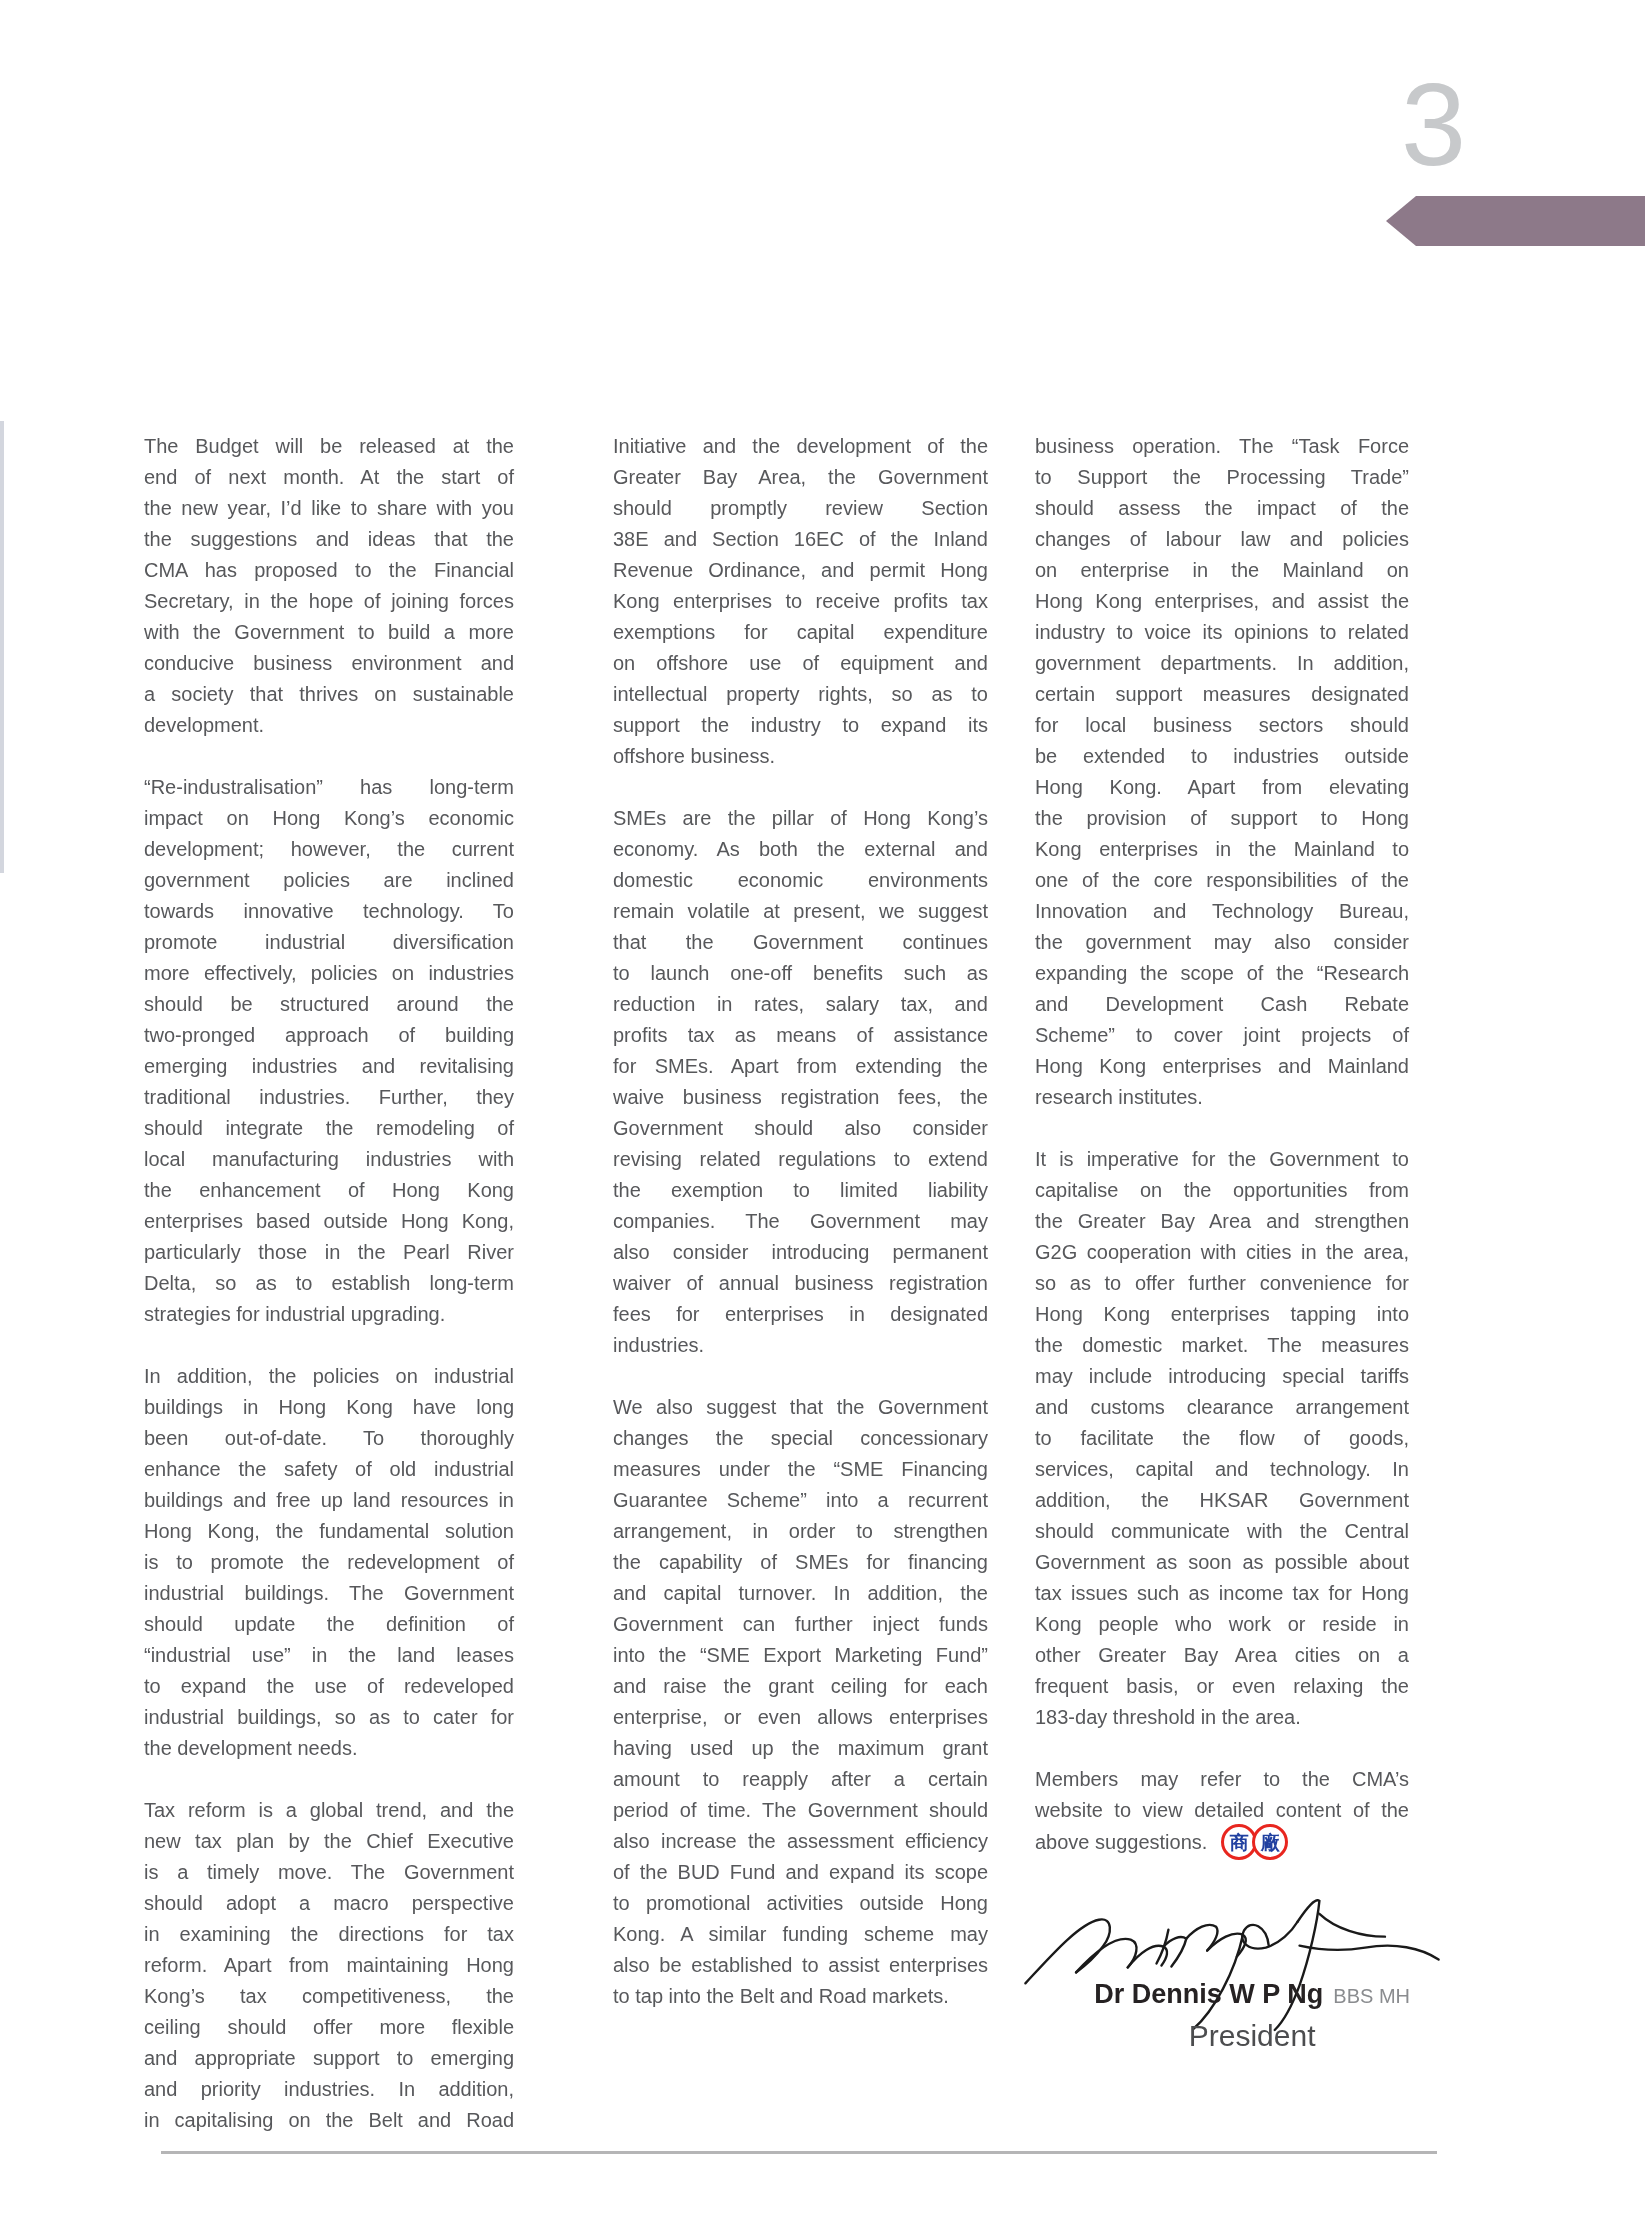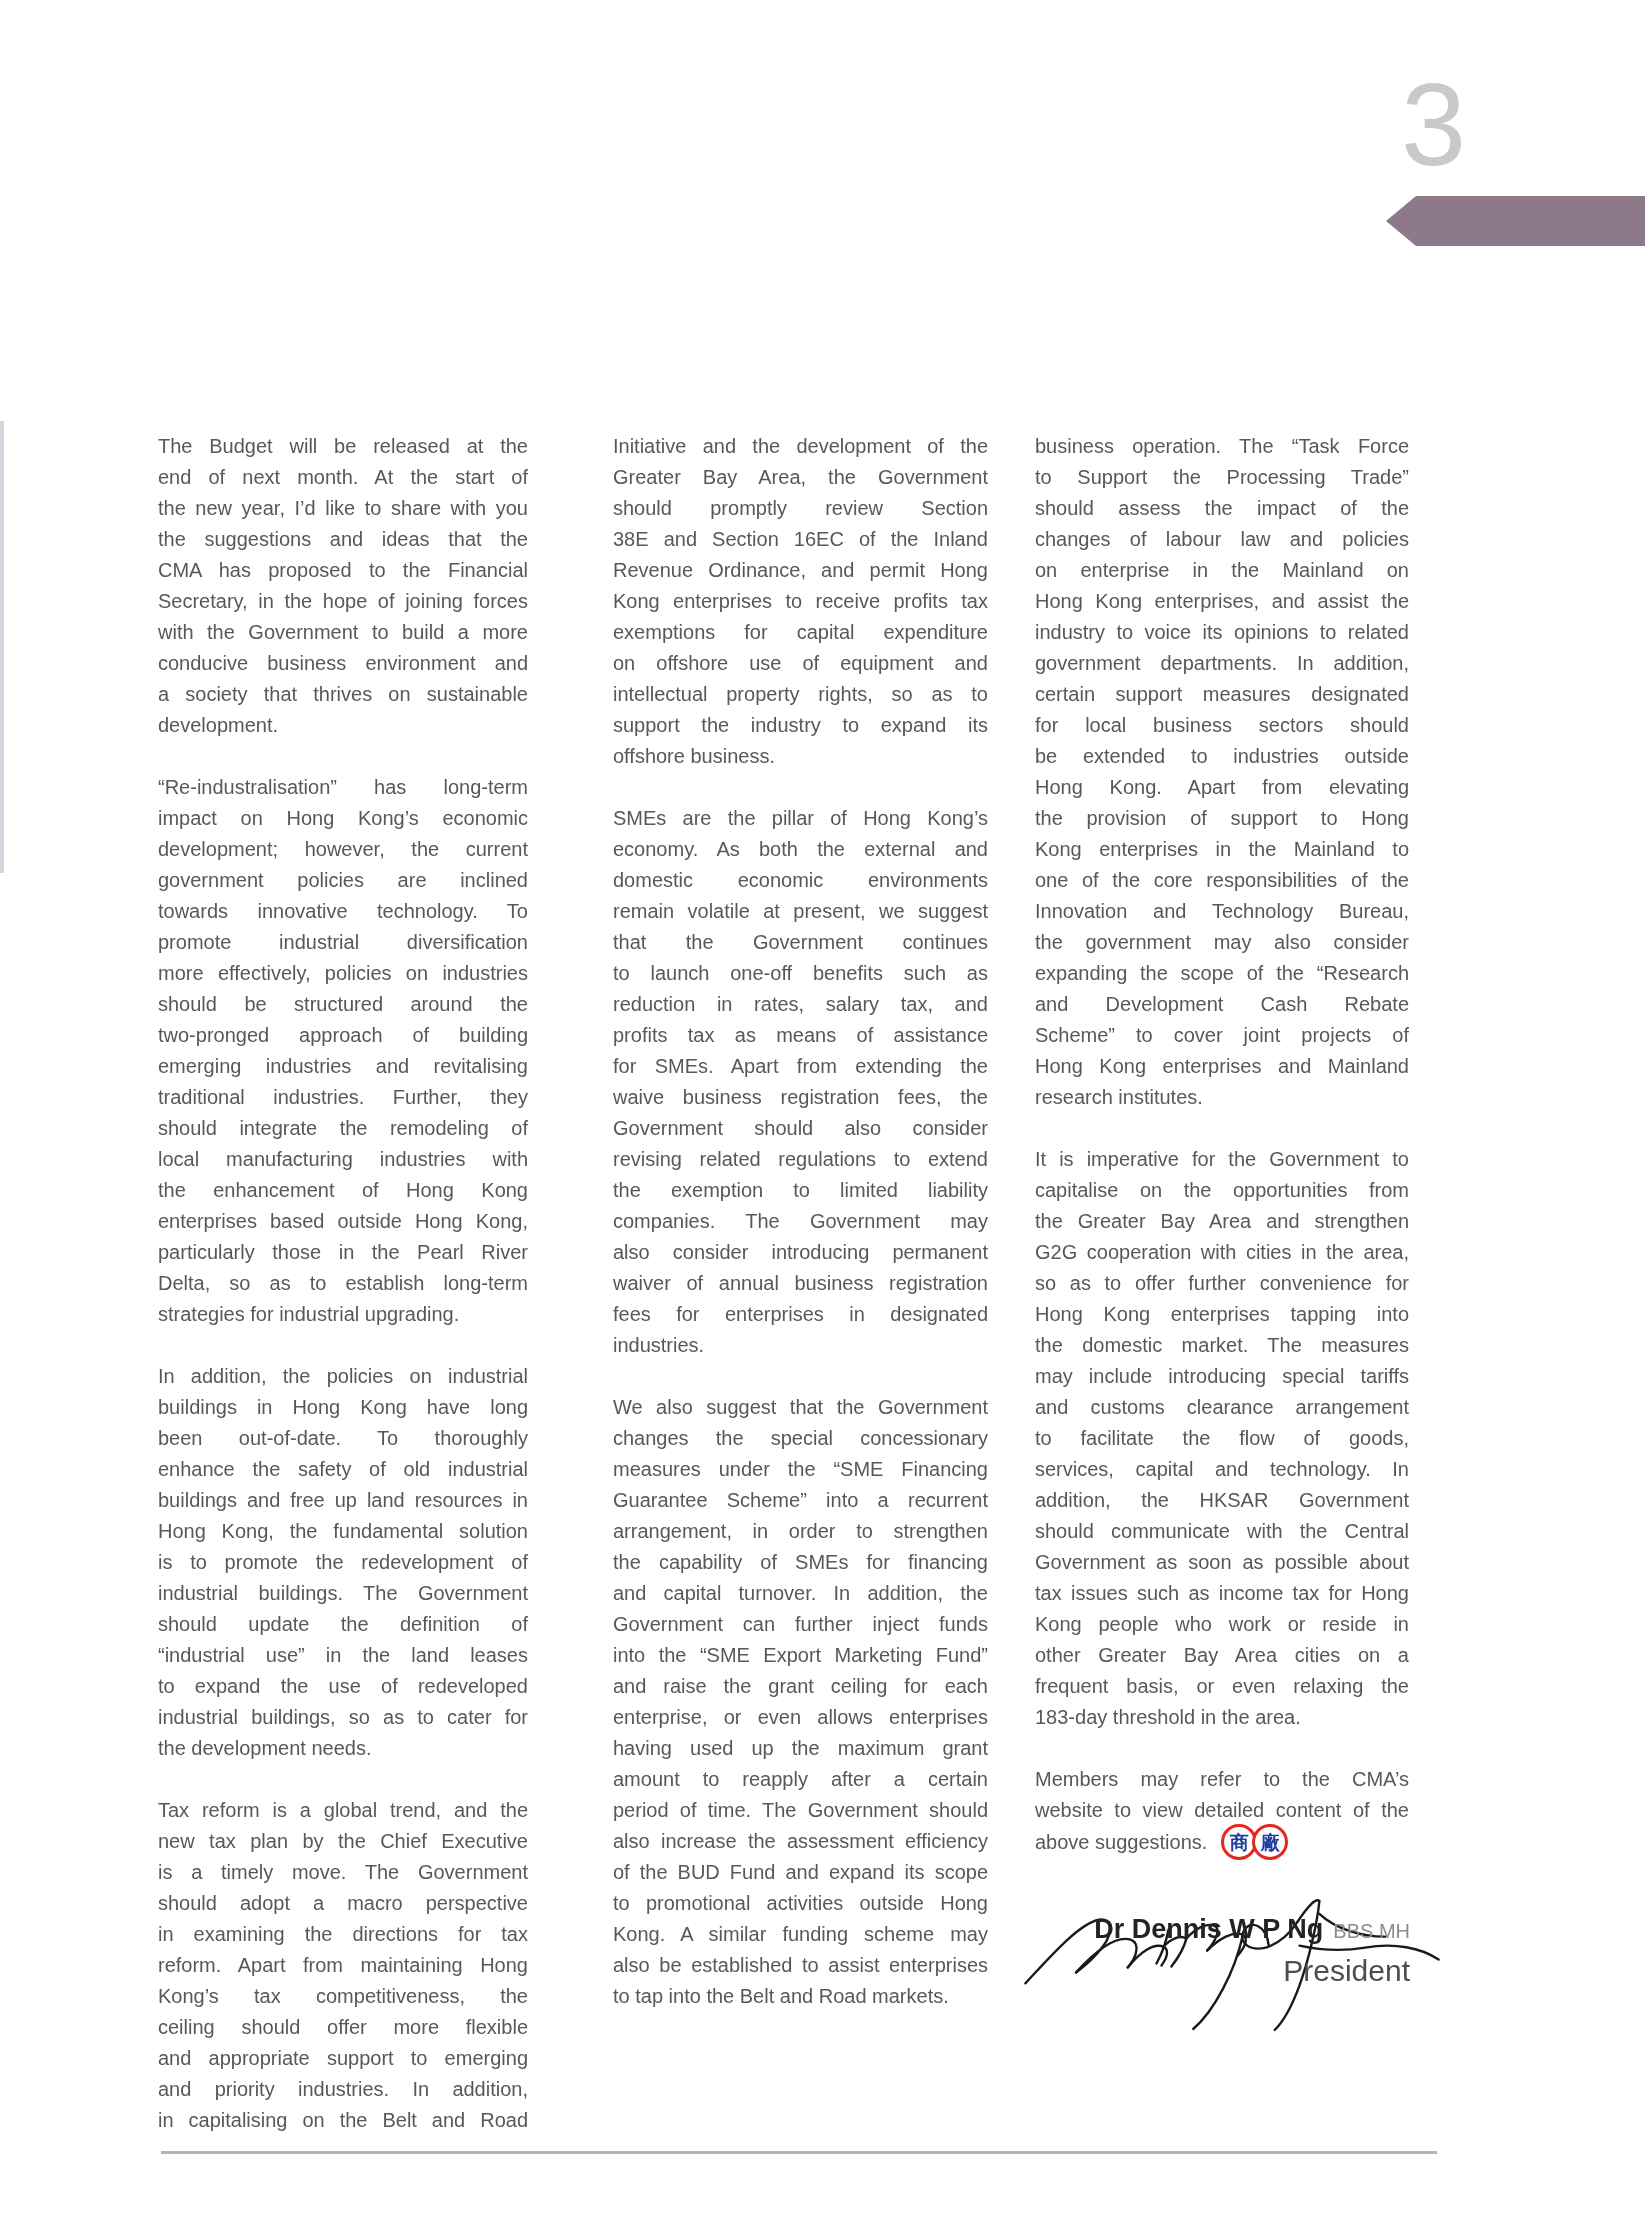--- a/index.html
+++ b/index.html
@@ -35,21 +35,21 @@
     position:absolute;left:161px;top:2151px;
     width:1276px;height:3px;background:#b5b5b6;
   }
   
   .text-col{
     position:absolute;top:431px;
     color:#57585b;
     font-size:20px;
     line-height:31px;
   }
-  #col-1{left:158px;width:370px;}
+  #col-1{left:144px;width:370px;}
   #col-2{left:613px;width:375px;}
   #col-3{left:1035px;width:374px;}
   .para{margin:0 0 31px 0;}
   .para:last-child{margin-bottom:0;}
   .line{
     text-align:justify;
     text-align-last:justify;
     height:31px;
     overflow:visible;
   }
@@ -73,22 +73,22 @@
   }
   .seal-circle+.seal-circle{margin-left:-5px;}
   
   #signature{
     position:absolute;left:1017px;top:1884px;
     width:428px;height:149px;
   }
   
   #signatory{
     position:absolute;
-    top:1914px;right:236px;
-    text-align:right;
+    top:1979px;right:236px;
+    text-align:center;
     white-space:nowrap;
   }
   #signatory-name{
     font-size:27px;font-weight:bold;color:#262223;
   }
   #signatory-honors{
     font-size:20px;color:#8a8c8f;margin-left:10px;
   }
   #signatory-title{
     font-size:30px;color:#4c4d4f;margin-top:9px;

